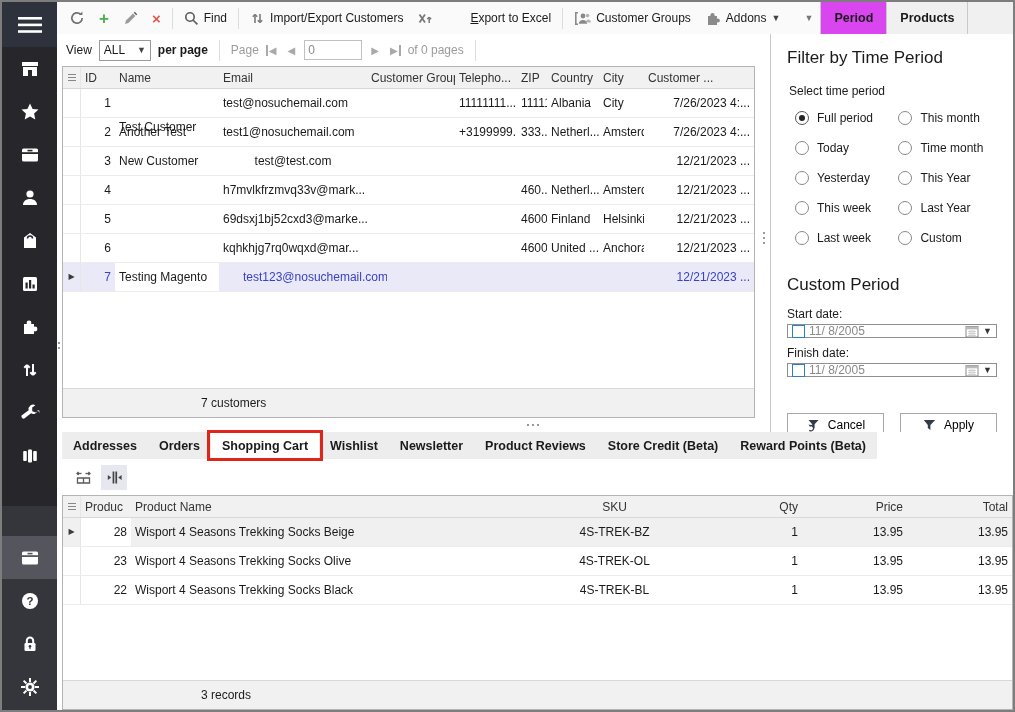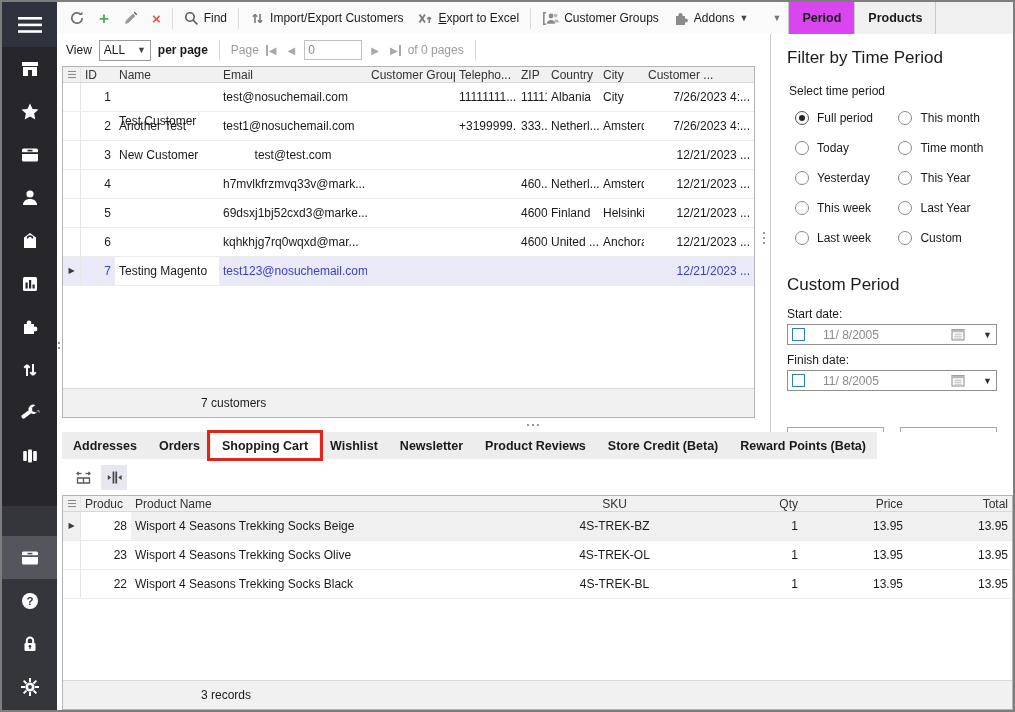--- a/index.html
+++ b/index.html
@@ -16,21 +16,21 @@
 
   
   .main { flex:1; display:flex; flex-direction:column; min-width:0; }
 
   .topbar { height:32px; background:#fafafa; display:flex; align-items:stretch; flex-shrink:0; }
   .tb-left { flex:1; display:flex; align-items:center; padding-left:5px; }
   .tb-btn { display:flex; align-items:center; gap:5px; padding:0 7px; height:26px; white-space:nowrap; cursor:pointer; }
   .tb-btn .glyph-plus { color:#4caf50; font-size:17px; font-weight:bold; line-height:1; }
   .tb-btn .glyph-x { color:#e2574c; font-size:15px; font-weight:bold; line-height:1; }
   .sep { width:1px; height:21px; background:#dcdcdc; margin:0 4px; flex-shrink:0; }
-  .u-first { display:inline-block; }
+  .u-first { display:inline-block;margin-left:32px; }
   .u-first::first-letter { text-decoration:underline; }
   .caret { font-size:9px; color:#444; }
 
   .tabstrip { width:245px; display:flex; background:#f0f0f0; border-left:1px solid #c9c9c9; flex-shrink:0; }
   .ttab { padding:0 13px; display:flex; align-items:center; font-weight:bold; font-size:12.5px; border-right:1px solid #c9c9c9; cursor:pointer; }
   .ttab.active { background:#d946ef; }
 
   .mid { display:flex; height:398px; flex-shrink:0; }
   .left-col { width:713px; display:flex; flex-direction:column; background:#fff; position:relative; flex-shrink:0; }
 
@@ -41,21 +41,21 @@
   .pag-gray { color:#9b9b9b; }
   .pag-arrow { color:#a9a9a9; font-size:10px; cursor:pointer; padding:0 2px; }
   .bar-l { border-left:2px solid #a9a9a9; padding-left:1px; }
   .bar-r { border-right:2px solid #a9a9a9; padding-right:1px; }
   .page-input { width:58px; height:20px; border:1px solid #c0c0c0; color:#8a8a8a; font-size:12px; padding:0 3px; font-family:inherit; }
 
   
   .grid { border:1px solid #b4b4b4; display:flex; flex-direction:column; background:#fff; overflow:hidden; }
   .cust-grid { margin:0 15px 0 5px; height:352px; }
   .cart-grid { margin-left:5px; flex:1; }
-  .g-h { display:flex; background:#f1f1f1; height:16px; border-bottom:1px solid #d8d8d8; flex-shrink:0; align-items:center; }
+  .g-h { display:flex; background:#f1f1f1; height:22px; border-bottom:1px solid #d8d8d8; flex-shrink:0; align-items:center; }
   .g-hc { padding:0 4px; color:#333; overflow:hidden; white-space:nowrap; cursor:pointer; }
   .g-r { display:flex; height:29px; border-bottom:1px solid #ececec; flex-shrink:0; align-items:center; cursor:pointer; }
   .g-c { padding:0 4px; overflow:hidden; white-space:nowrap; line-height:28px; height:28px; }
   .ind { border-right:1px solid #e6e6e6; height:100%; display:flex; align-items:center; justify-content:center; }
   .corner-glyph { width:8px; height:7px; border-top:1px solid #888; border-bottom:1px solid #888; position:relative; display:inline-block; }
   .corner-glyph::after { content:""; position:absolute; left:0; right:0; top:2px; height:1px; background:#888; }
   .row-arrow { font-size:8px; color:#3a3a3a; }
   .sel-blue { background:#e9e9f7; color:#3c41c6; }
   .sel-gray { background:#f0f0f0; }
   .focus-cell { background:#fff; color:#1a1a1a; }
@@ -73,21 +73,21 @@
   .rpanel { width:245px; border-left:1px solid #c9c9c9; background:#fff; padding:12px 18px 0 16px; flex-shrink:0; }
   .panel-title { font-size:17px; font-weight:400; color:#1a1a1a; margin:2px 0 16px; }
   .select-label { margin:0 0 13px 2px; }
   .radio-grid { display:grid; grid-template-columns:1.05fr 1fr; row-gap:16px; margin-left:8px; }
   .radio-opt { display:flex; align-items:center; gap:8px; cursor:pointer; white-space:nowrap; }
   .radio { width:14px; height:14px; border:1px solid #8a8a8a; border-radius:50%; position:relative; flex-shrink:0; background:#fff; }
   .radio.checked { border-color:#555; }
   .radio.checked::after { content:""; position:absolute; left:3px; top:3px; right:3px; bottom:3px; background:#222; border-radius:50%; }
   .custom-title { margin:30px 0 12px; }
   .date-label { font-weight:normal; margin:8px 0 3px; }
-  .date-field { height:21px; border:1px solid #8f8f8f; display:flex; align-items:center; padding:0 4px; gap:18px; background:#fff; cursor:pointer; }
+  .date-field { height:14px; border:1px solid #8f8f8f; display:flex; align-items:center; padding:0 4px; gap:4px; background:#fff; cursor:pointer; }
   .cbox { width:13px; height:13px; border:1px solid #2a7ed0; background:#fff; flex-shrink:0; }
   .date-text { color:#8a8a8a; flex:1; }
   .dd-caret { font-size:9px; color:#333; }
   .btn-row { display:flex; gap:16px; margin-top:36px; }
   .fbtn { flex:1; height:24px; border:1px solid #a8a8a8; background:#fff; display:flex; align-items:center; justify-content:center; gap:8px; cursor:pointer; font-family:inherit; font-size:12px; }
 
   
   .bottom { flex:1; display:flex; flex-direction:column; background:#fff; min-height:0; }
   .btabs-row { margin-left:5px; height:27px; display:flex; flex-shrink:0; }
   .btabs { display:flex; background:#ededed; }
@@ -404,21 +404,21 @@
               <div class="g-c" style="flex: 0 0 52px; text-align: right;">United ...</div>
               <div class="g-c" style="flex: 0 0 45px; text-align: left;">Anchora...</div>
               <div class="g-c" style="flex: 1 1 0px; text-align: right;">12/21/2023 ...</div>
             </div>
             <div class="g-r sel-blue">
               <div class="g-c ind" style="flex: 0 0 18px; text-align: left;">
                 <span class="row-arrow">▶</span>
               </div>
               <div class="g-c" style="flex: 0 0 34px; text-align: right;">7</div>
               <div class="g-c focus-cell" style="flex: 0 0 104px; text-align: left;">Testing Magento</div>
-              <div class="g-c" style="flex: 0 0 148px; text-align: left;">test123@nosuchemail.com</div>
+              <div class="g-c" style="flex: 0 0 148px; text-align: left; margin-left: 20px;">test123@nosuchemail.com</div>
               <div class="g-c" style="flex: 0 0 88px; text-align: left;"></div>
               <div class="g-c" style="flex: 0 0 62px; text-align: right;"></div>
               <div class="g-c" style="flex: 0 0 30px; text-align: right;"></div>
               <div class="g-c" style="flex: 0 0 52px; text-align: left;"></div>
               <div class="g-c" style="flex: 0 0 45px; text-align: left;"></div>
               <div class="g-c" style="flex: 1 1 0px; text-align: right;">12/21/2023 ...</div>
             </div>
             <div class="g-fill"></div>
             <div class="g-foot">7 customers</div>
           </div>

